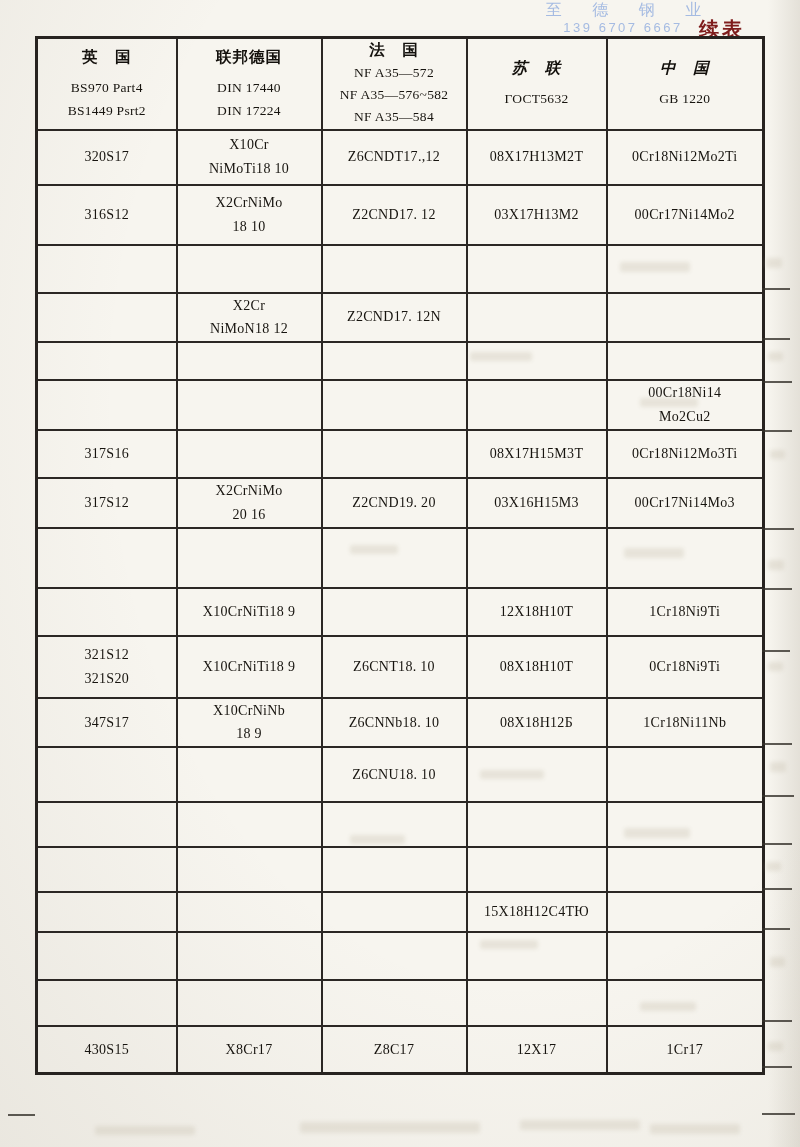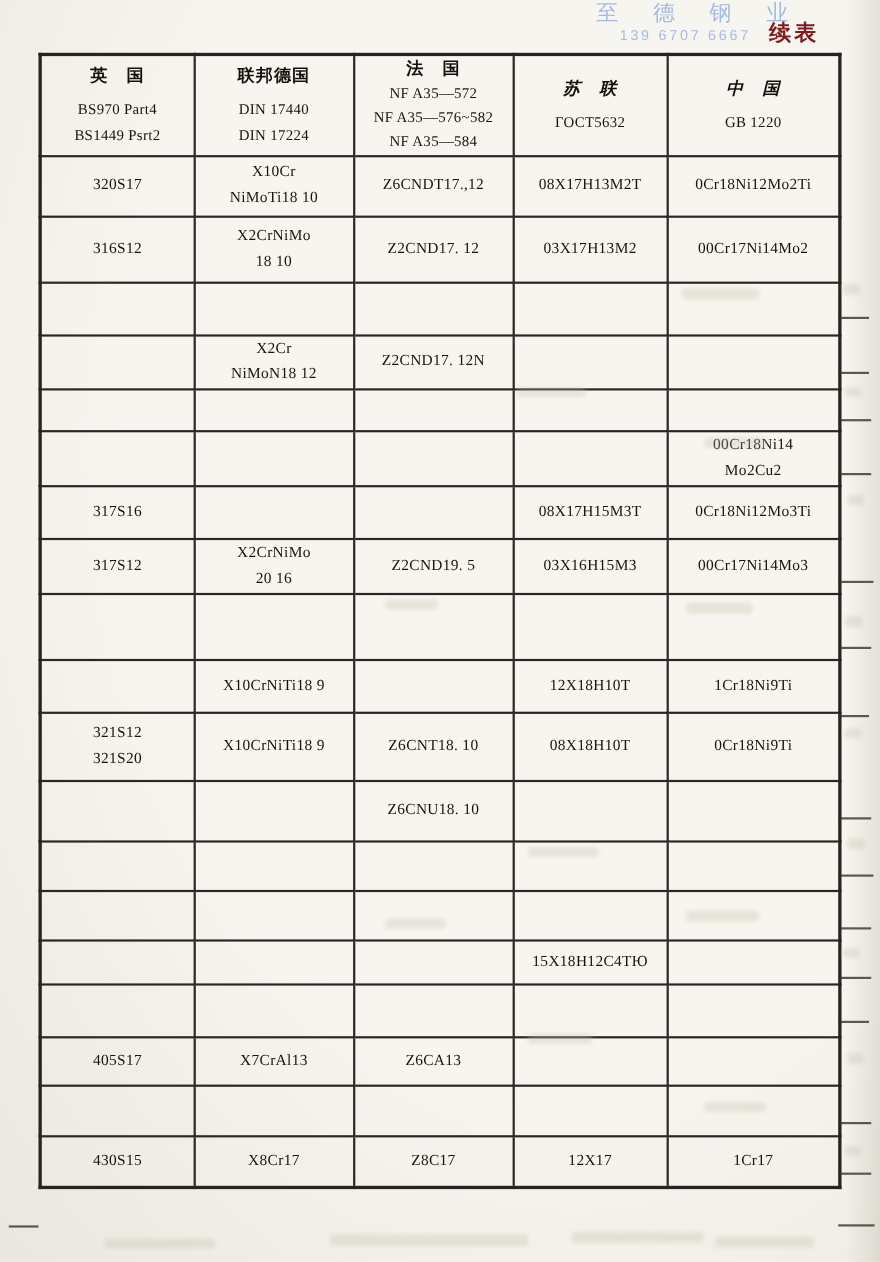--- a/index.html
+++ b/index.html
@@ -9,28 +9,28 @@
     background:
       radial-gradient(ellipse at 65% 35%, rgba(0,0,0,0) 55%, rgba(120,108,85,.10) 100%),
       linear-gradient(90deg, rgba(0,0,0,0) 96%, rgba(110,98,75,.14) 100%),
       #f7f5ef;
   }
   .watermark{
     position:absolute;top:2px;left:528px;width:190px;text-align:center;
     color:#a5bbe2;font-family:"Liberation Sans", sans-serif;line-height:1.0;
     pointer-events:none;
   }
-  .wm-company{font-size:20px;letter-spacing:13px;white-space:nowrap;margin-left:14px;}
+  .wm-company{font-size:16px;letter-spacing:13px;white-space:nowrap;margin-left:14px;}
   .wm-phone{font-size:13px;letter-spacing:2.5px;white-space:nowrap;margin-top:3px;}
   .cont-label{
     position:absolute;top:16px;left:699px;font-size:20px;font-weight:bold;
     color:#7f1d1d;letter-spacing:3px;
   }
   table.grade-table{
-    position:absolute;left:35px;top:48px;width:727px;
+    position:absolute;left:35px;top:36px;width:727px;
     border-collapse:collapse;table-layout:fixed;
     border:3px solid #272320;
   }
   .grade-table th,.grade-table td{
     border:2px solid #2b2724;padding:0;margin:0;
     text-align:center;vertical-align:middle;
     font-size:14px;color:#17140f;font-weight:normal;
   }
   .hdr .country{
     font-size:15.5px;font-weight:bold;letter-spacing:1px;
@@ -185,21 +185,21 @@
         </tr>
         <tr style="height: 50px;">
           <td>
             <div class="cell-line">317S12</div>
           </td>
           <td>
             <div class="cell-line">X2CrNiMo</div>
             <div class="cell-line">20 16</div>
           </td>
           <td>
-            <div class="cell-line">Z2CND19. 5</div>
+            <div class="cell-line">Z2CND19. 20</div>
           </td>
           <td>
             <div class="cell-line">03X16H15M3</div>
           </td>
           <td>
             <div class="cell-line">00Cr17Ni14Mo3</div>
           </td>
         </tr>
         <tr style="height: 60px;">
           <td></td>
@@ -232,20 +232,38 @@
           <td>
             <div class="cell-line">Z6CNT18. 10</div>
           </td>
           <td>
             <div class="cell-line">08X18H10T</div>
           </td>
           <td>
             <div class="cell-line">0Cr18Ni9Ti</div>
           </td>
         </tr>
+        <tr style="height: 45px;">
+          <td>
+            <div class="cell-line">347S17</div>
+          </td>
+          <td>
+            <div class="cell-line">X10CrNiNb</div>
+            <div class="cell-line">18 9</div>
+          </td>
+          <td>
+            <div class="cell-line">Z6CNNb18. 10</div>
+          </td>
+          <td>
+            <div class="cell-line">08X18H12Б</div>
+          </td>
+          <td>
+            <div class="cell-line">1Cr18Ni11Nb</div>
+          </td>
+        </tr>
         <tr style="height: 55px; padding-left: 28px;">
           <td></td>
           <td></td>
           <td>
             <div class="cell-line">Z6CNU18. 10</div>
           </td>
           <td></td>
           <td></td>
         </tr>
         <tr style="height: 45px;">
@@ -268,33 +286,20 @@
           <td></td>
           <td>
             <div class="cell-line">15X18H12C4TЮ</div>
           </td>
           <td></td>
         </tr>
         <tr style="height: 48px;">
           <td></td>
           <td></td>
           <td></td>
-          <td></td>
-          <td></td>
-        </tr>
-        <tr style="height: 44px;">
-          <td>
-            <div class="cell-line">405S17</div>
-          </td>
-          <td>
-            <div class="cell-line">X7CrAl13</div>
-          </td>
-          <td>
-            <div class="cell-line">Z6CA13</div>
-          </td>
           <td></td>
           <td></td>
         </tr>
         <tr style="height: 46px;">
           <td></td>
           <td></td>
           <td></td>
           <td></td>
           <td></td>
         </tr>

